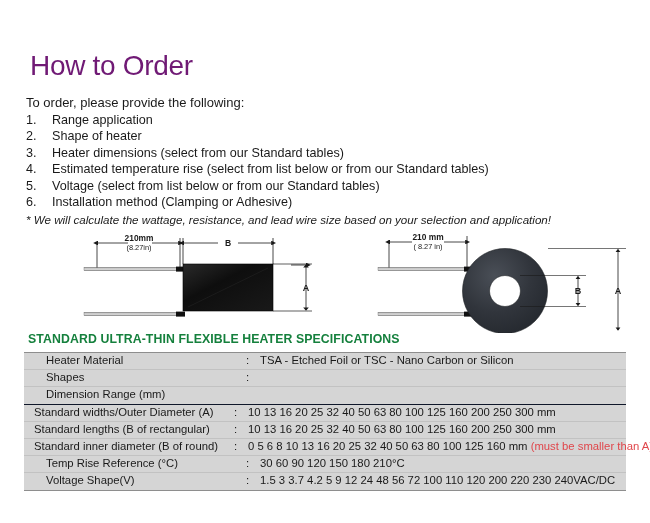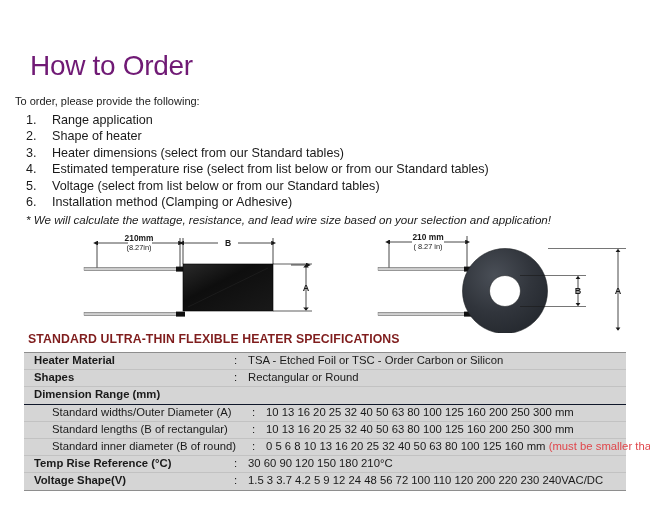--- a/index.html
+++ b/index.html
@@ -23,23 +23,23 @@
     top: 50px;
     font-size: 28px;
     font-weight: normal;
     letter-spacing: -0.3px;
     color: #701a75;
   }
 
   
   .intro {
     position: absolute;
-    left: 15px;
+    left: 26px;
     top: 95px;
-    font-size: 11px;
+    font-size: 13px;
     color: #1a1a1a;
   }
   .order-list {
     position: absolute;
     left: 26px;
     top: 112px;
     width: 600px;
   }
   .order-item {
     display: flex;
@@ -73,21 +73,21 @@
   }
   .diagrams svg { display: block; }
 
   
   .spec-header {
     position: absolute;
     left: 28px;
     top: 332px;
     font-size: 12.3px;
     font-weight: bold;
-    color: #7f1d1d;
+    color: #15803d;
     letter-spacing: 0.1px;
   }
 
   .spec-table {
     position: absolute;
     left: 24px;
     top: 352px;
     width: 602px;
     background: #d5d5d5;
     border-top: 1px solid #8e8e8e;
@@ -98,27 +98,27 @@
     align-items: baseline;
     height: 15.2px;
     font-size: 11.3px;
     border-bottom: 1px solid #c2c2c2;
     padding-top: 1px;
   }
   .spec-row:last-child { border-bottom: none; }
   .spec-row.group-head { border-bottom: 1px solid #0f172a; }
   .spec-label {
     flex: 0 0 200px;
-    padding-left: 10px;
-    font-weight: bold;
+    padding-left: 22px;
+    font-weight: normal;
     white-space: nowrap;
   }
   .spec-label.sub {
     font-weight: normal;
-    padding-left: 28px;
+    padding-left: 10px;
   }
   .spec-colon {
     flex: 0 0 14px;
     text-align: left;
   }
   .spec-value {
     flex: 1 1 auto;
     white-space: nowrap;
   }
   .spec-note {
@@ -254,27 +254,26 @@
   </svg>
 </div>
 
 <div class="spec-header">STANDARD ULTRA-THIN FLEXIBLE HEATER SPECIFICATIONS</div>
 
 <div class="spec-table">
 
   <div class="spec-row">
     <span class="spec-label">Heater Material</span>
     <span class="spec-colon">:</span>
-    <span class="spec-value">TSA  - Etched Foil  or  TSC - Order Carbon  or  Silicon</span>
+    <span class="spec-value">TSA  - Etched Foil  or  TSC - Nano Carbon  or  Silicon</span>
   </div>
 
   <div class="spec-row">
     <span class="spec-label">Shapes</span>
     <span class="spec-colon">:</span>
-    <span class="spec-value">Rectangular or Round</span>
   </div>
 
   <div class="spec-row group-head">
     <span class="spec-label">Dimension Range (mm)</span>
     <span class="spec-colon"></span>
     <span class="spec-value"></span>
   </div>
 
   <div class="spec-row">
     <span class="spec-label sub">Standard widths/Outer Diameter (A)</span>

